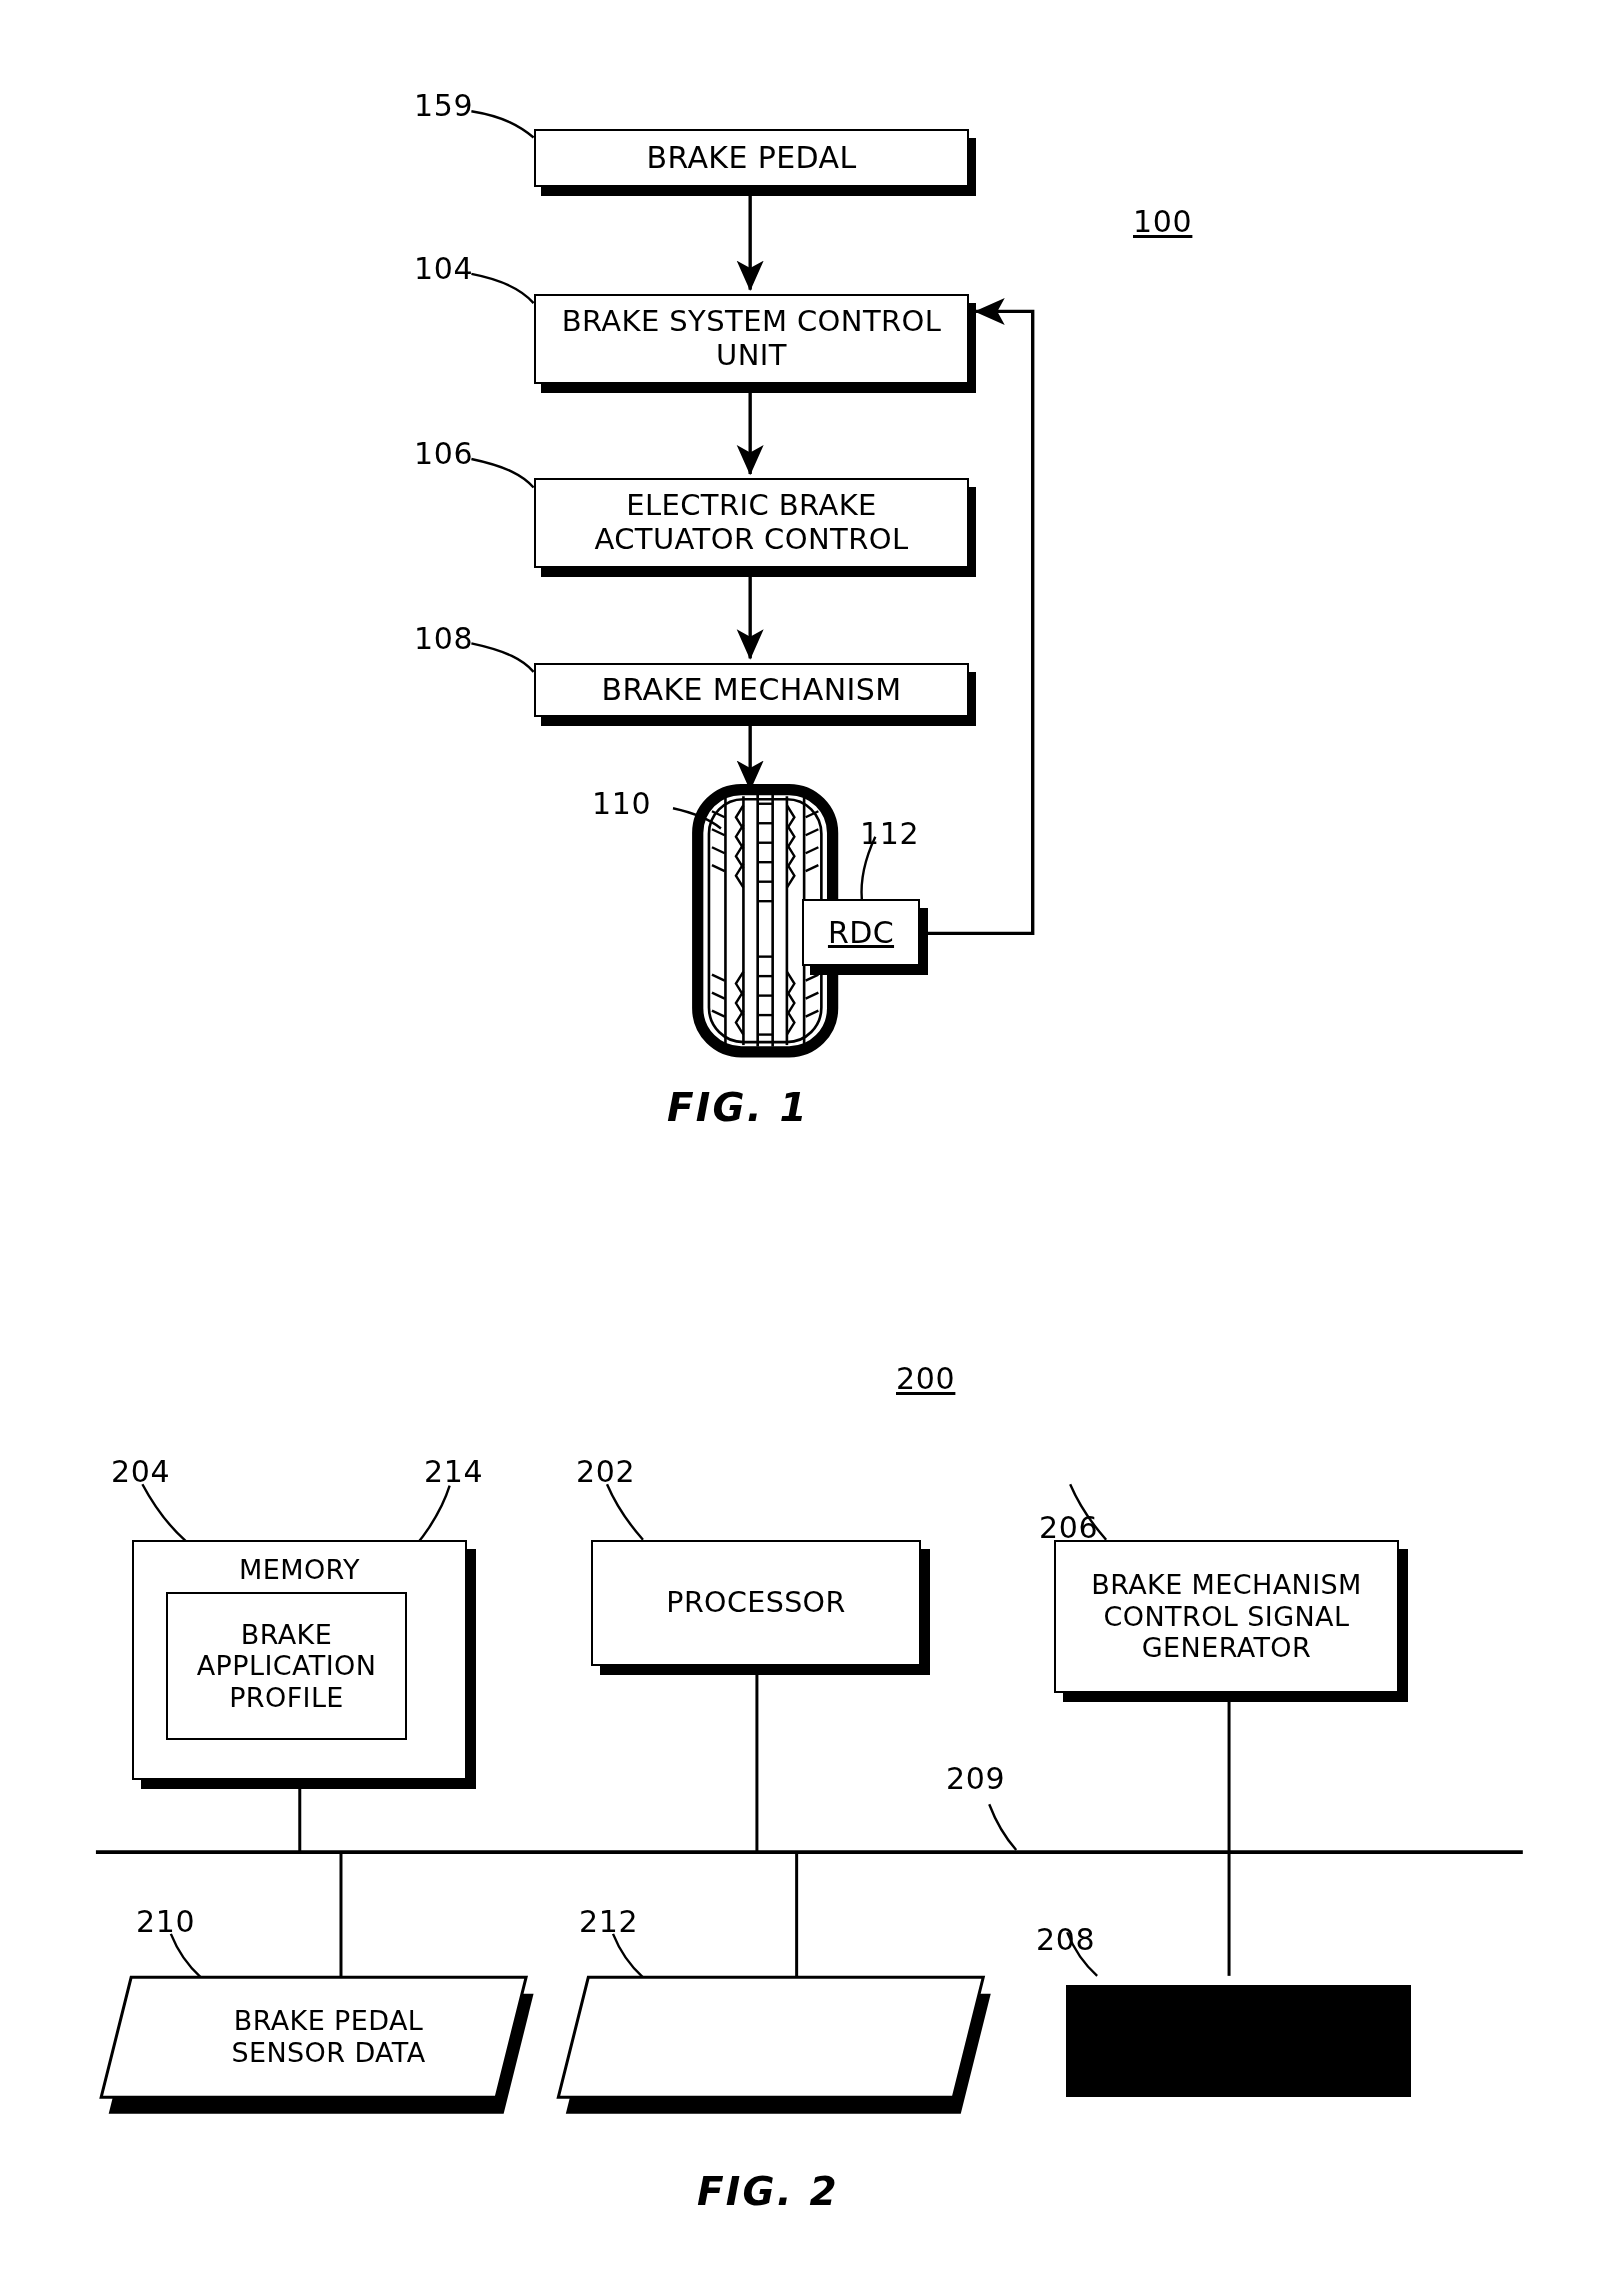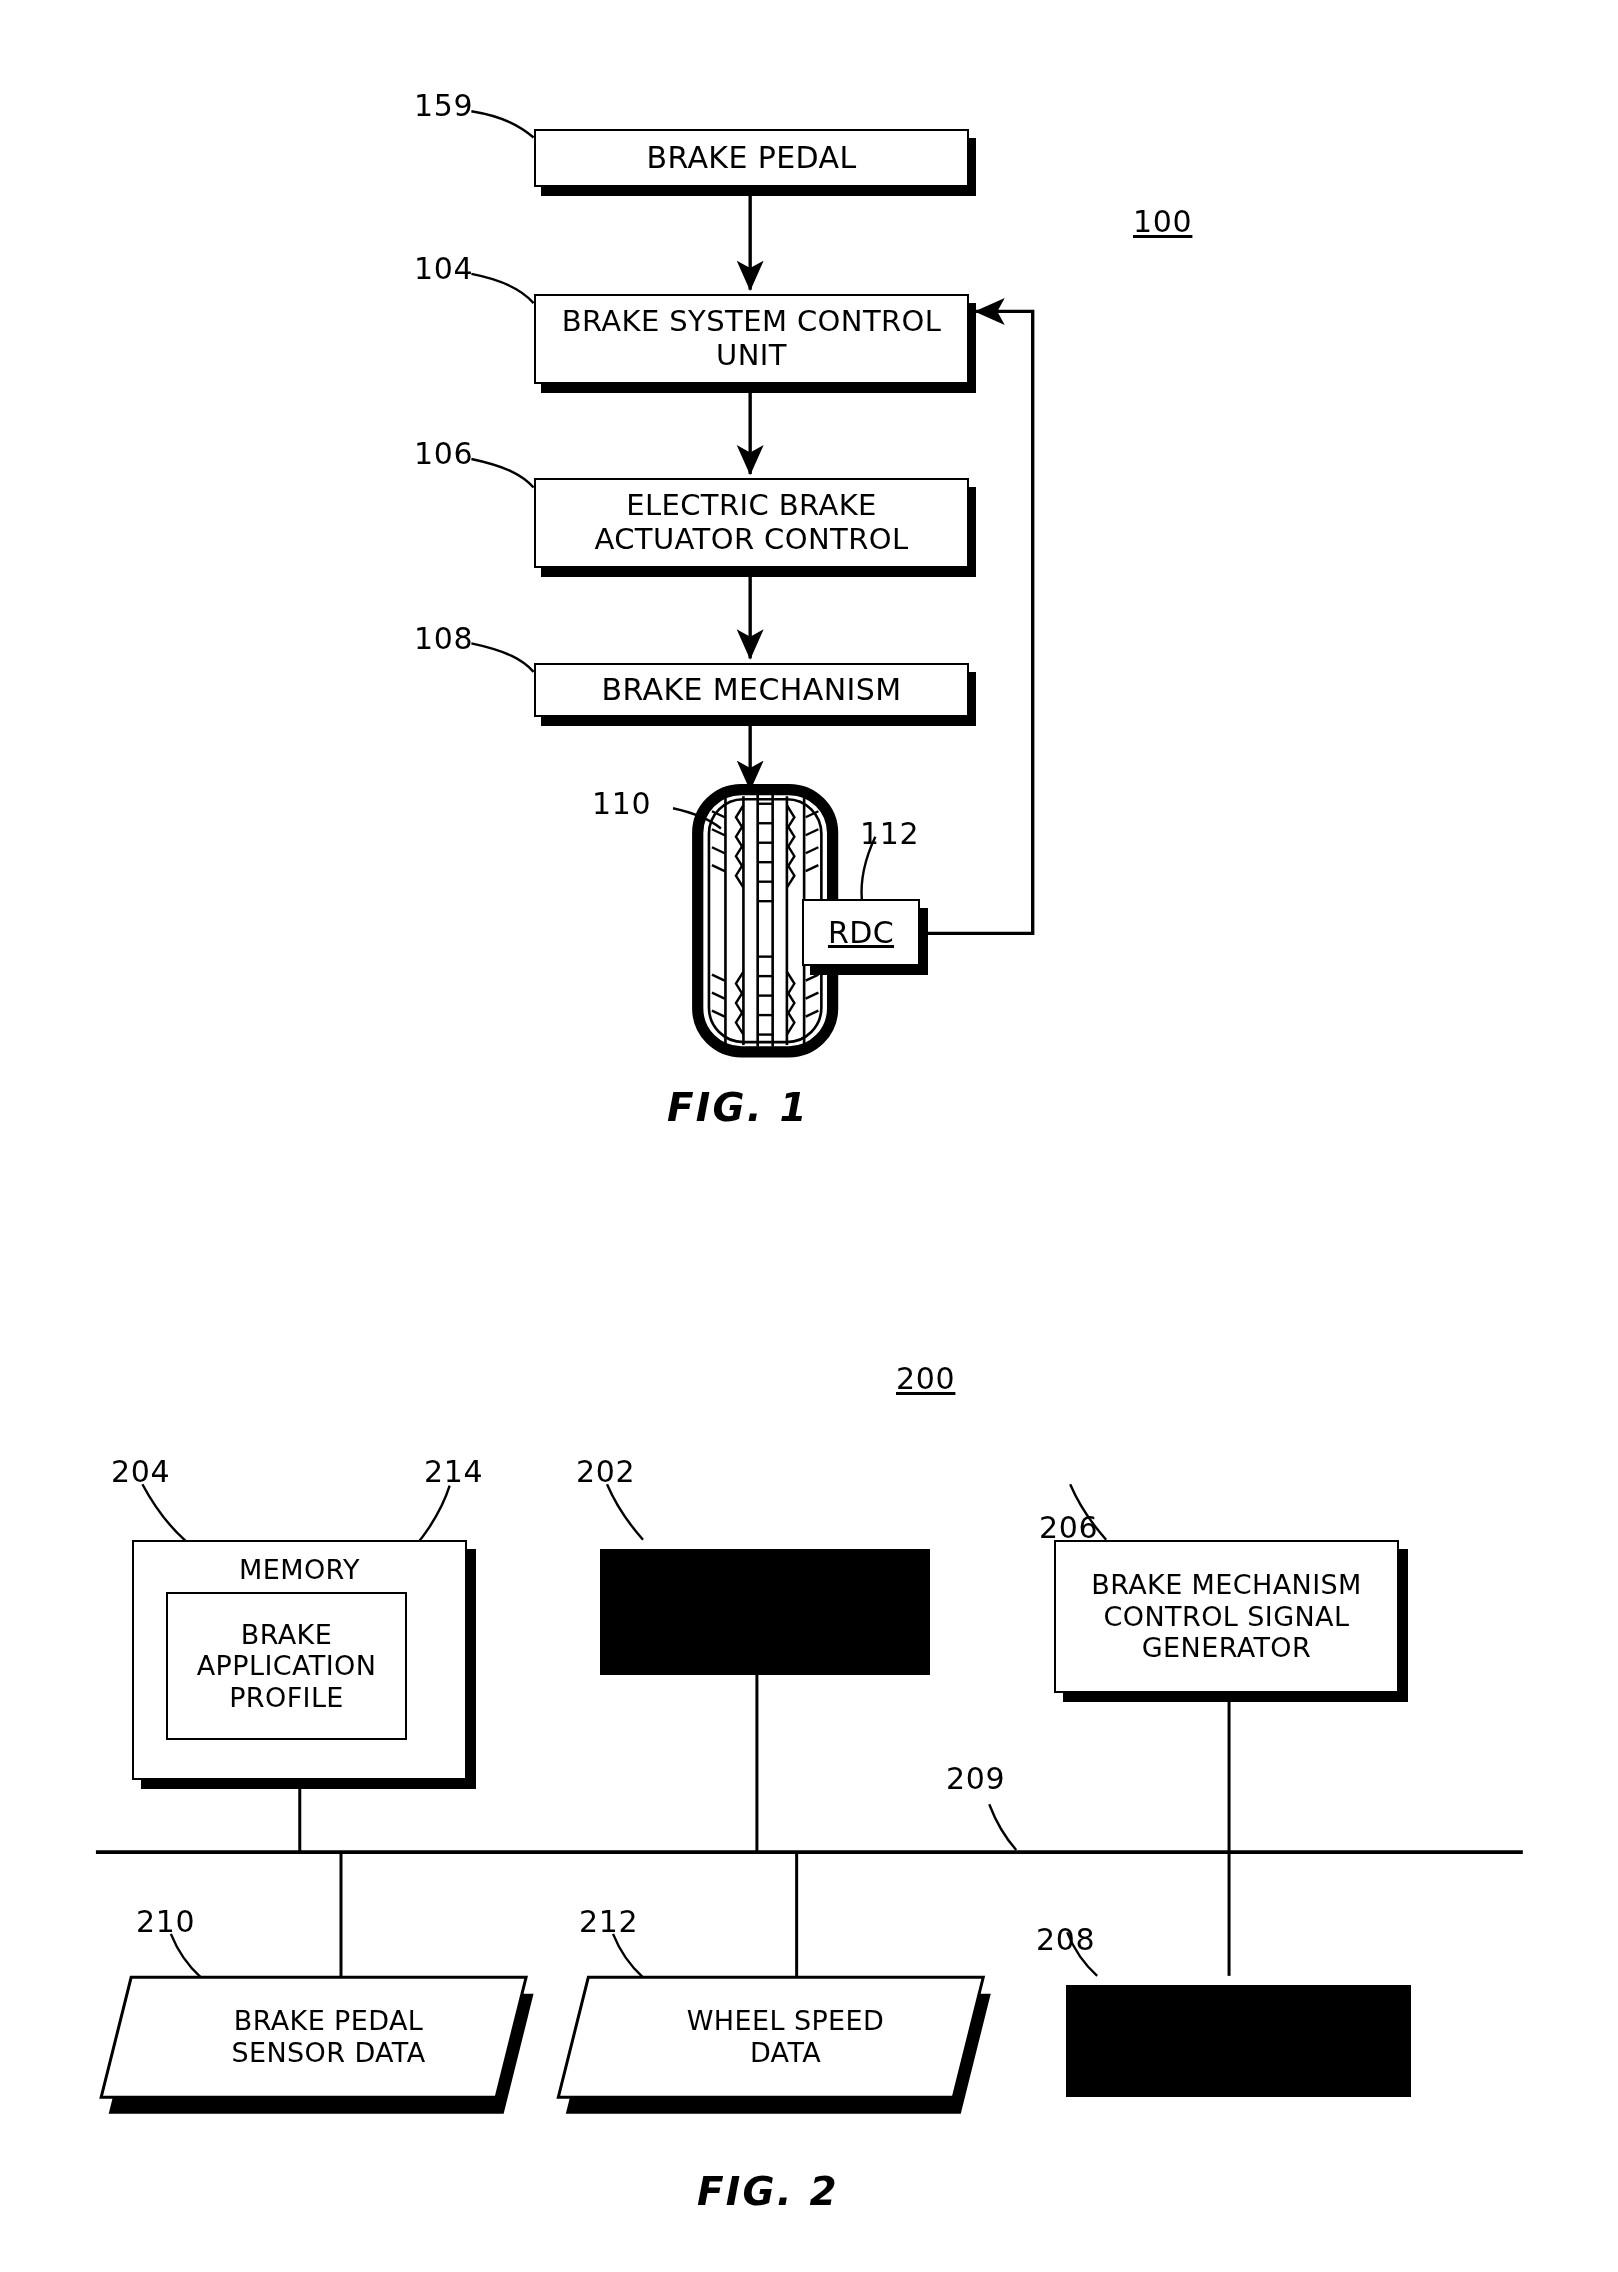--- a/index.html
+++ b/index.html
@@ -238,20 +238,23 @@
   <div class="node" style="left:166px;top:1592px;width:241px;height:148px;font-size:27px;">
     <span class="lbl">
       <span>BRAKE</span><br>
       <span>APPLICATION</span><br>
       <span>PROFILE</span>
     </span>
   </div>
 
   <div class="ref" style="left:576px;top:1454px;">202</div>
   <div class="shadow" style="left:600px;top:1549px;width:330px;height:126px;"></div>
+  <div class="node" style="left:591px;top:1540px;width:330px;height:126px;font-size:28.5px;">
+    <span class="lbl">PROCESSOR</span>
+  </div>
 
   <div class="ref" style="left:1039px;top:1510px;">206</div>
   <div class="shadow" style="left:1063px;top:1549px;width:345px;height:153px;"></div>
   <div class="node" style="left:1054px;top:1540px;width:345px;height:153px;font-size:27px;">
     <span class="lbl">
       <span>BRAKE MECHANISM</span><br>
       <span>CONTROL SIGNAL</span><br>
       <span>GENERATOR</span>
     </span>
   </div>
@@ -260,26 +263,20 @@
 
   <div class="ref" style="left:136px;top:1904px;">210</div>
   <div class="para" style="left:131px;top:1977px;width:395px;height:120px;font-size:27px;">
     <span class="ptext">
       <span>BRAKE PEDAL</span><br>
       <span>SENSOR DATA</span>
     </span>
   </div>
 
   <div class="ref" style="left:579px;top:1904px;">212</div>
-  <div class="para" style="left:588px;top:1977px;width:395px;height:120px;font-size:27px;">
-    <span class="ptext">
-      <span>WHEEL SPEED</span><br>
-      <span>DATA</span>
-    </span>
-  </div>
 
   <div class="ref" style="left:1036px;top:1902px;margin-top:20px;">208</div>
   <div class="shadow" style="left:1066px;top:1985px;width:345px;height:112px;"></div>
 
   <div class="figlabel" style="left:697px;top:2169px;">FIG. 2</div>
 
 </div>
 
 
 </body></html>

